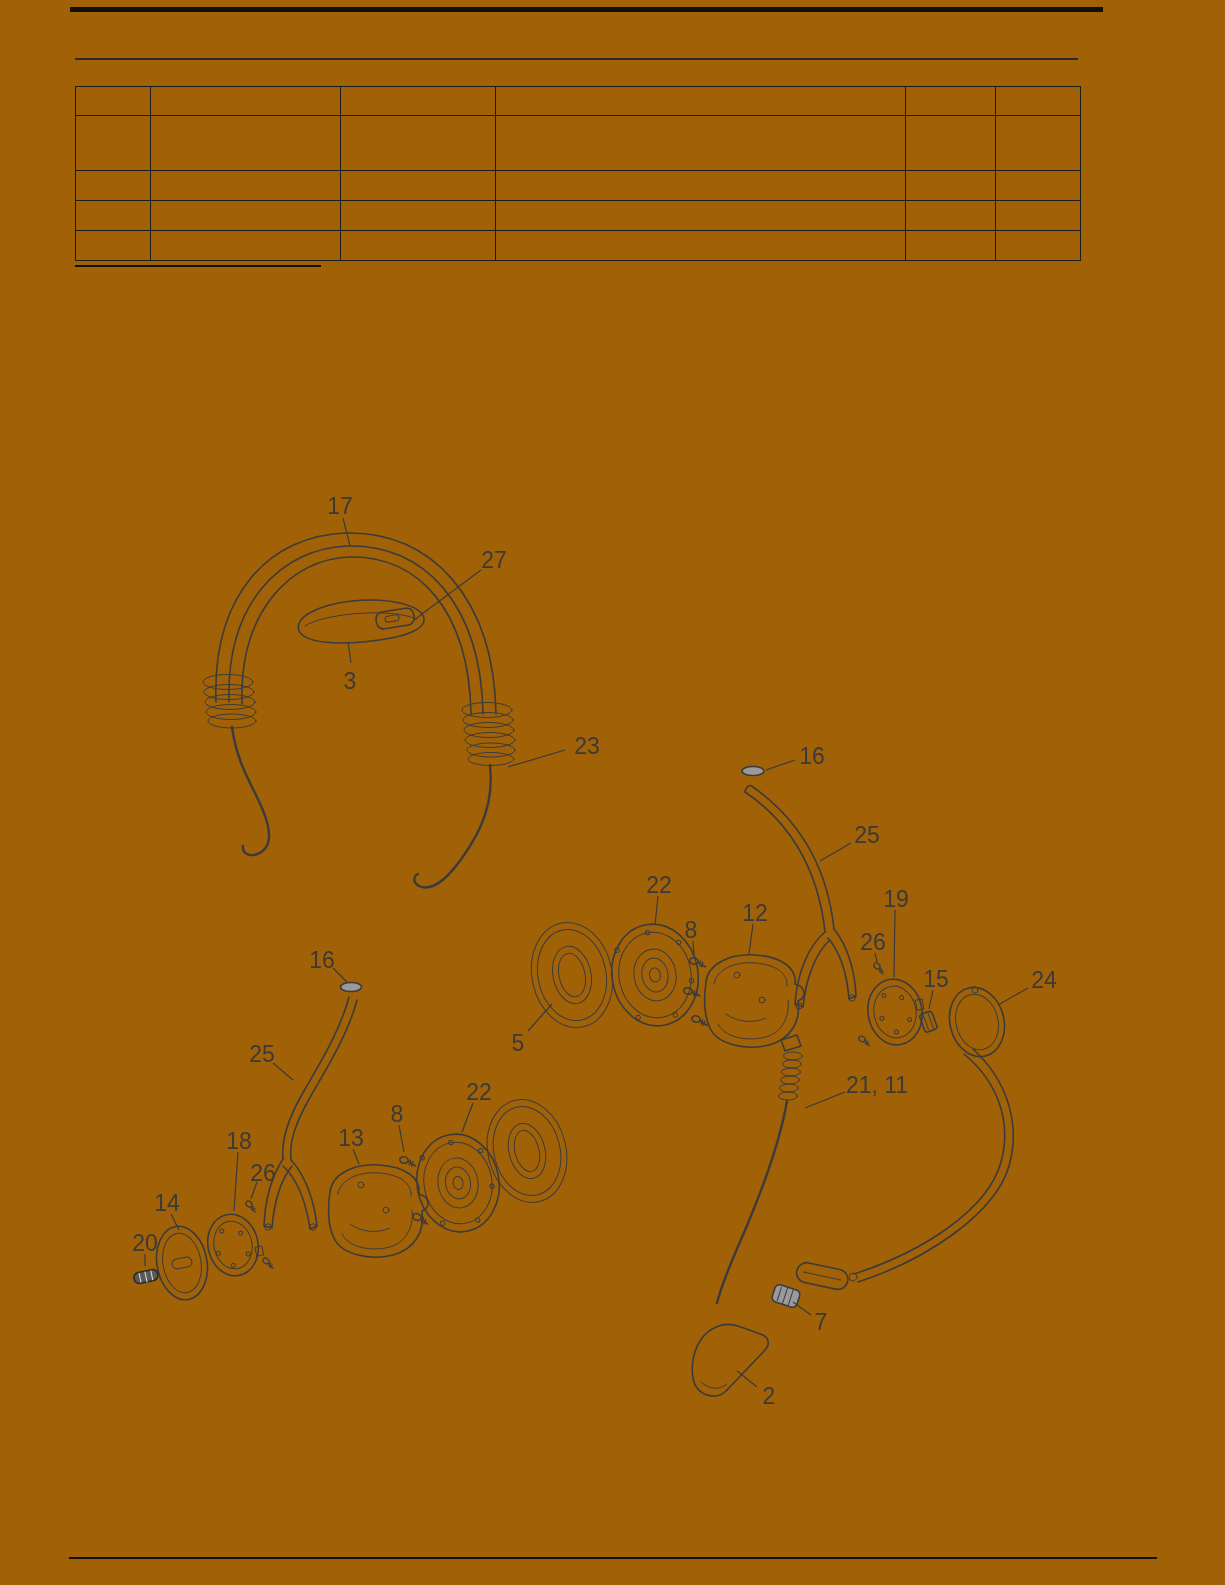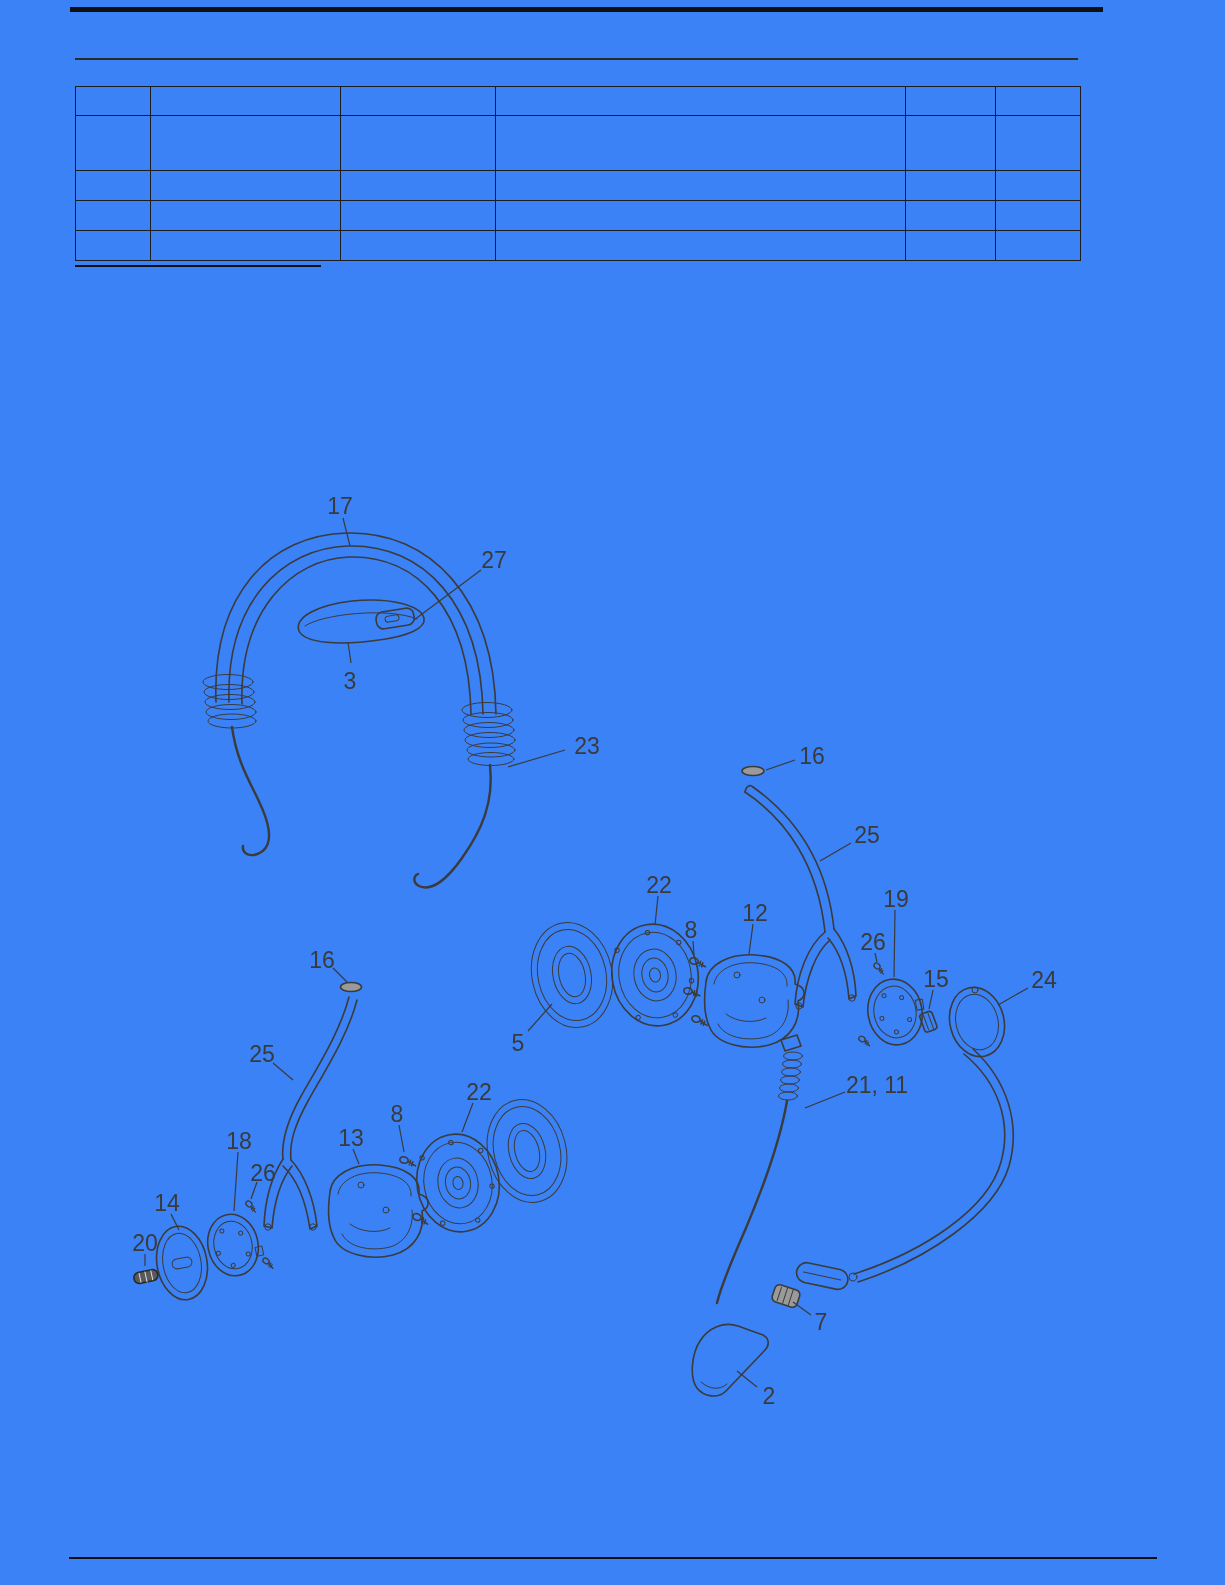--- a/index.html
+++ b/index.html
@@ -1,18 +1,18 @@
 <!DOCTYPE html>
 <html><head>
 <meta charset="utf-8">
 <style>
   * { margin:0; padding:0; box-sizing:border-box; }
   html,body { background:#ffffff; }
   body { width:1225px; height:1585px; position:relative; font-family:"Liberation Sans", sans-serif; }
-  .page { position:absolute; left:0; top:0; width:1225px; height:1585px; background:#3b82f6; overflow:hidden; }
+  .page { position:absolute; left:0; top:0; width:1225px; height:1585px; background:#a16207; overflow:hidden; }
   .rule { position:absolute; background:#101010; }
   .rule-thin { position:absolute; background:#2a2a2a; }
   .parts-table { position:absolute; left:75px; top:86px; border-collapse:collapse; table-layout:fixed; }
   .parts-table td { border:1px solid #1c1c1c; padding:0; }
   svg.fig { position:absolute; left:0; top:0; }
   .ln { fill:none; stroke:#3b3b3b; stroke-width:1.6; stroke-linecap:round; stroke-linejoin:round; }
   .thin { stroke-width:1; }
   .thick { stroke-width:2.4; }
   .fillg { fill:#9a9a9a; stroke:#3b3b3b; }
   .filld { fill:#5a5a5a; stroke:#2a2a2a; }

